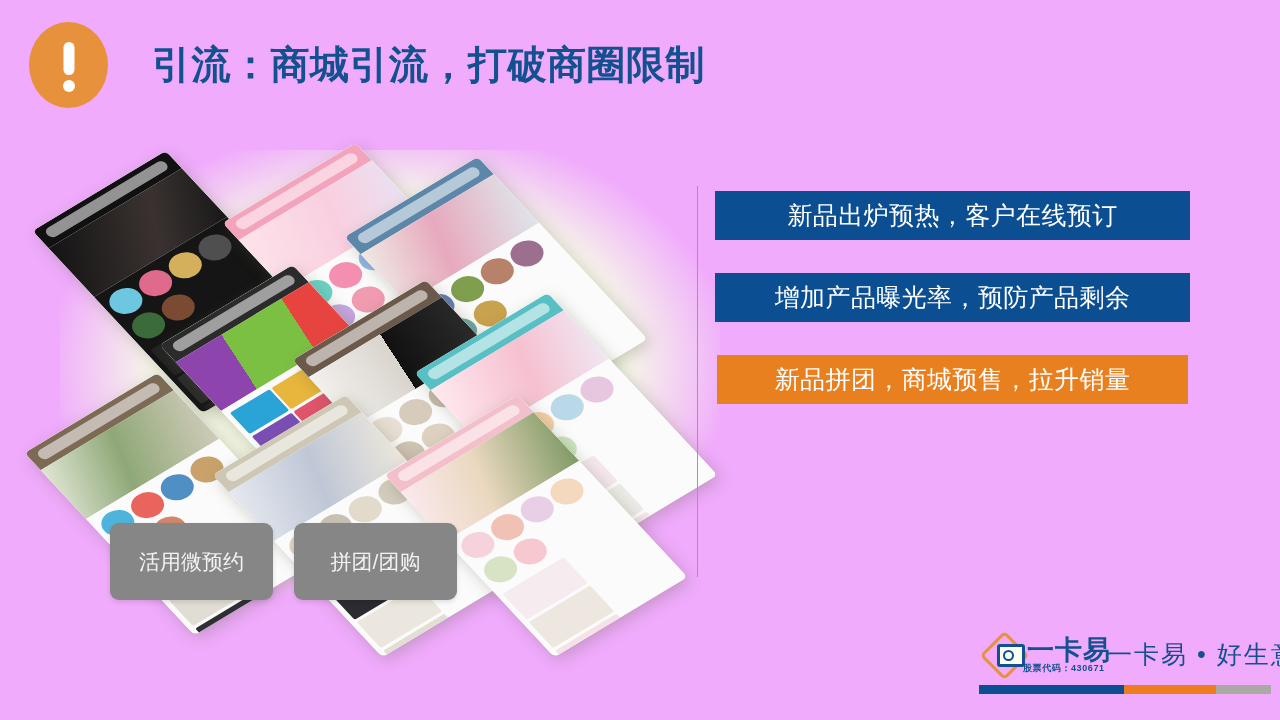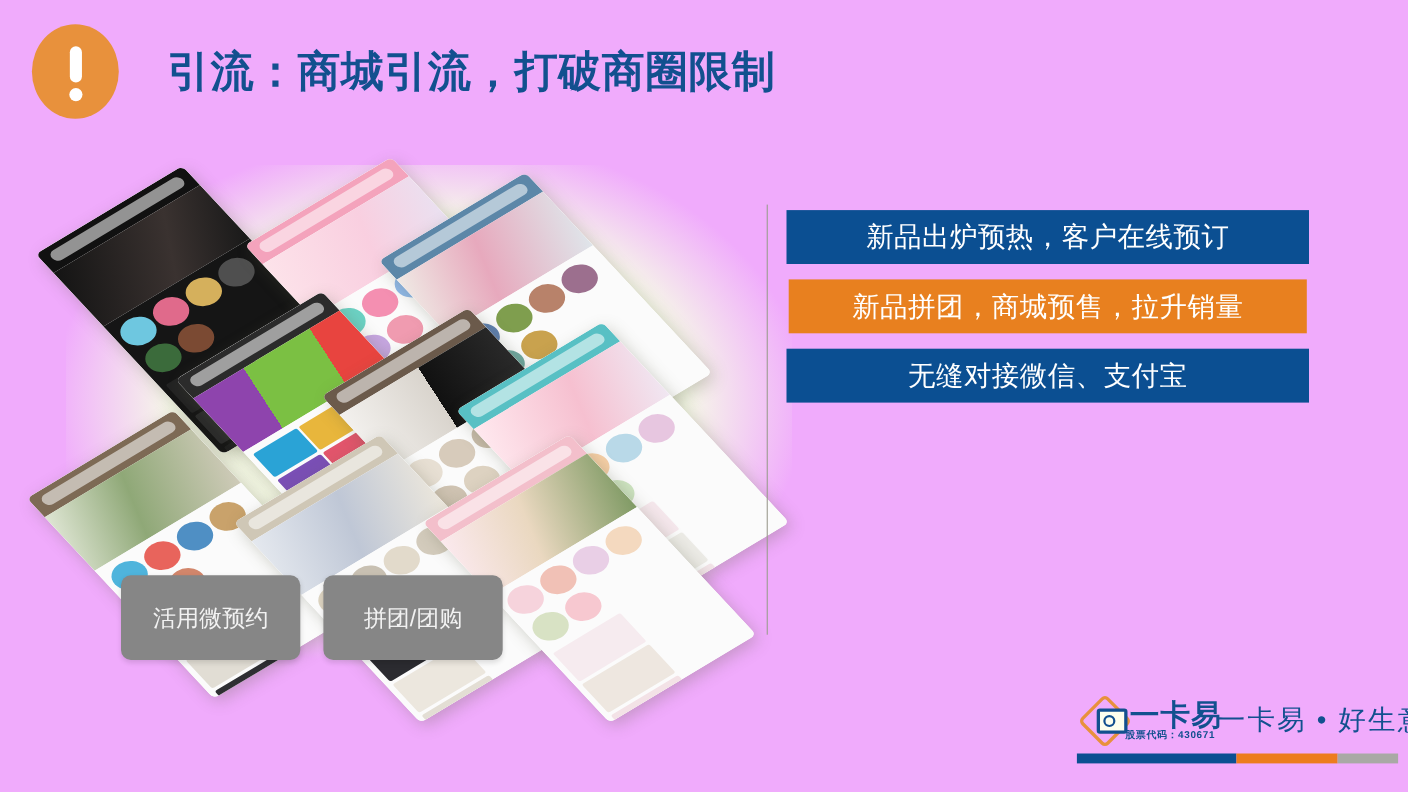--- a/index.html
+++ b/index.html
@@ -147,21 +147,21 @@
 
   
   .banners {
     position: absolute;
     left: 715px;
     top: 191px;
     width: 475px;
   }
   .banner {
     height: 49px;
-    margin-bottom: 14px;
+    margin-bottom: 33px;
     display: flex;
     align-items: center;
     justify-content: center;
     color: #ffffff;
     font-size: 25px;
     letter-spacing: 0.4px;
     white-space: nowrap;
   }
   .banner:last-child { margin-bottom: 0; }
   .banner.blue   { background: #0b4f92; }
@@ -472,22 +472,22 @@
 
   <div class="chips">
     <div class="chip">活用微预约</div>
     <div class="chip">拼团/团购</div>
   </div>
 
   <div class="divider"></div>
 
   <div class="banners">
     <div class="banner blue wide">新品出炉预热，客户在线预订</div>
+    <div class="banner blue wide">增加产品曝光率，预防产品剩余</div>
     <div class="banner orange narrow">新品拼团，商城预售，拉升销量</div>
-    <div class="banner blue wide">无缝对接微信、支付宝</div>
   </div>
 
   <div class="footer">
     <div class="logo-mark">
       <div class="logo-diamond"></div>
       <div class="logo-card"></div>
     </div>
     <div class="logo-word">一卡易</div>
     <div class="logo-code">股票代码：430671</div>
     <div class="tagline">一卡易 • 好生意</div>

